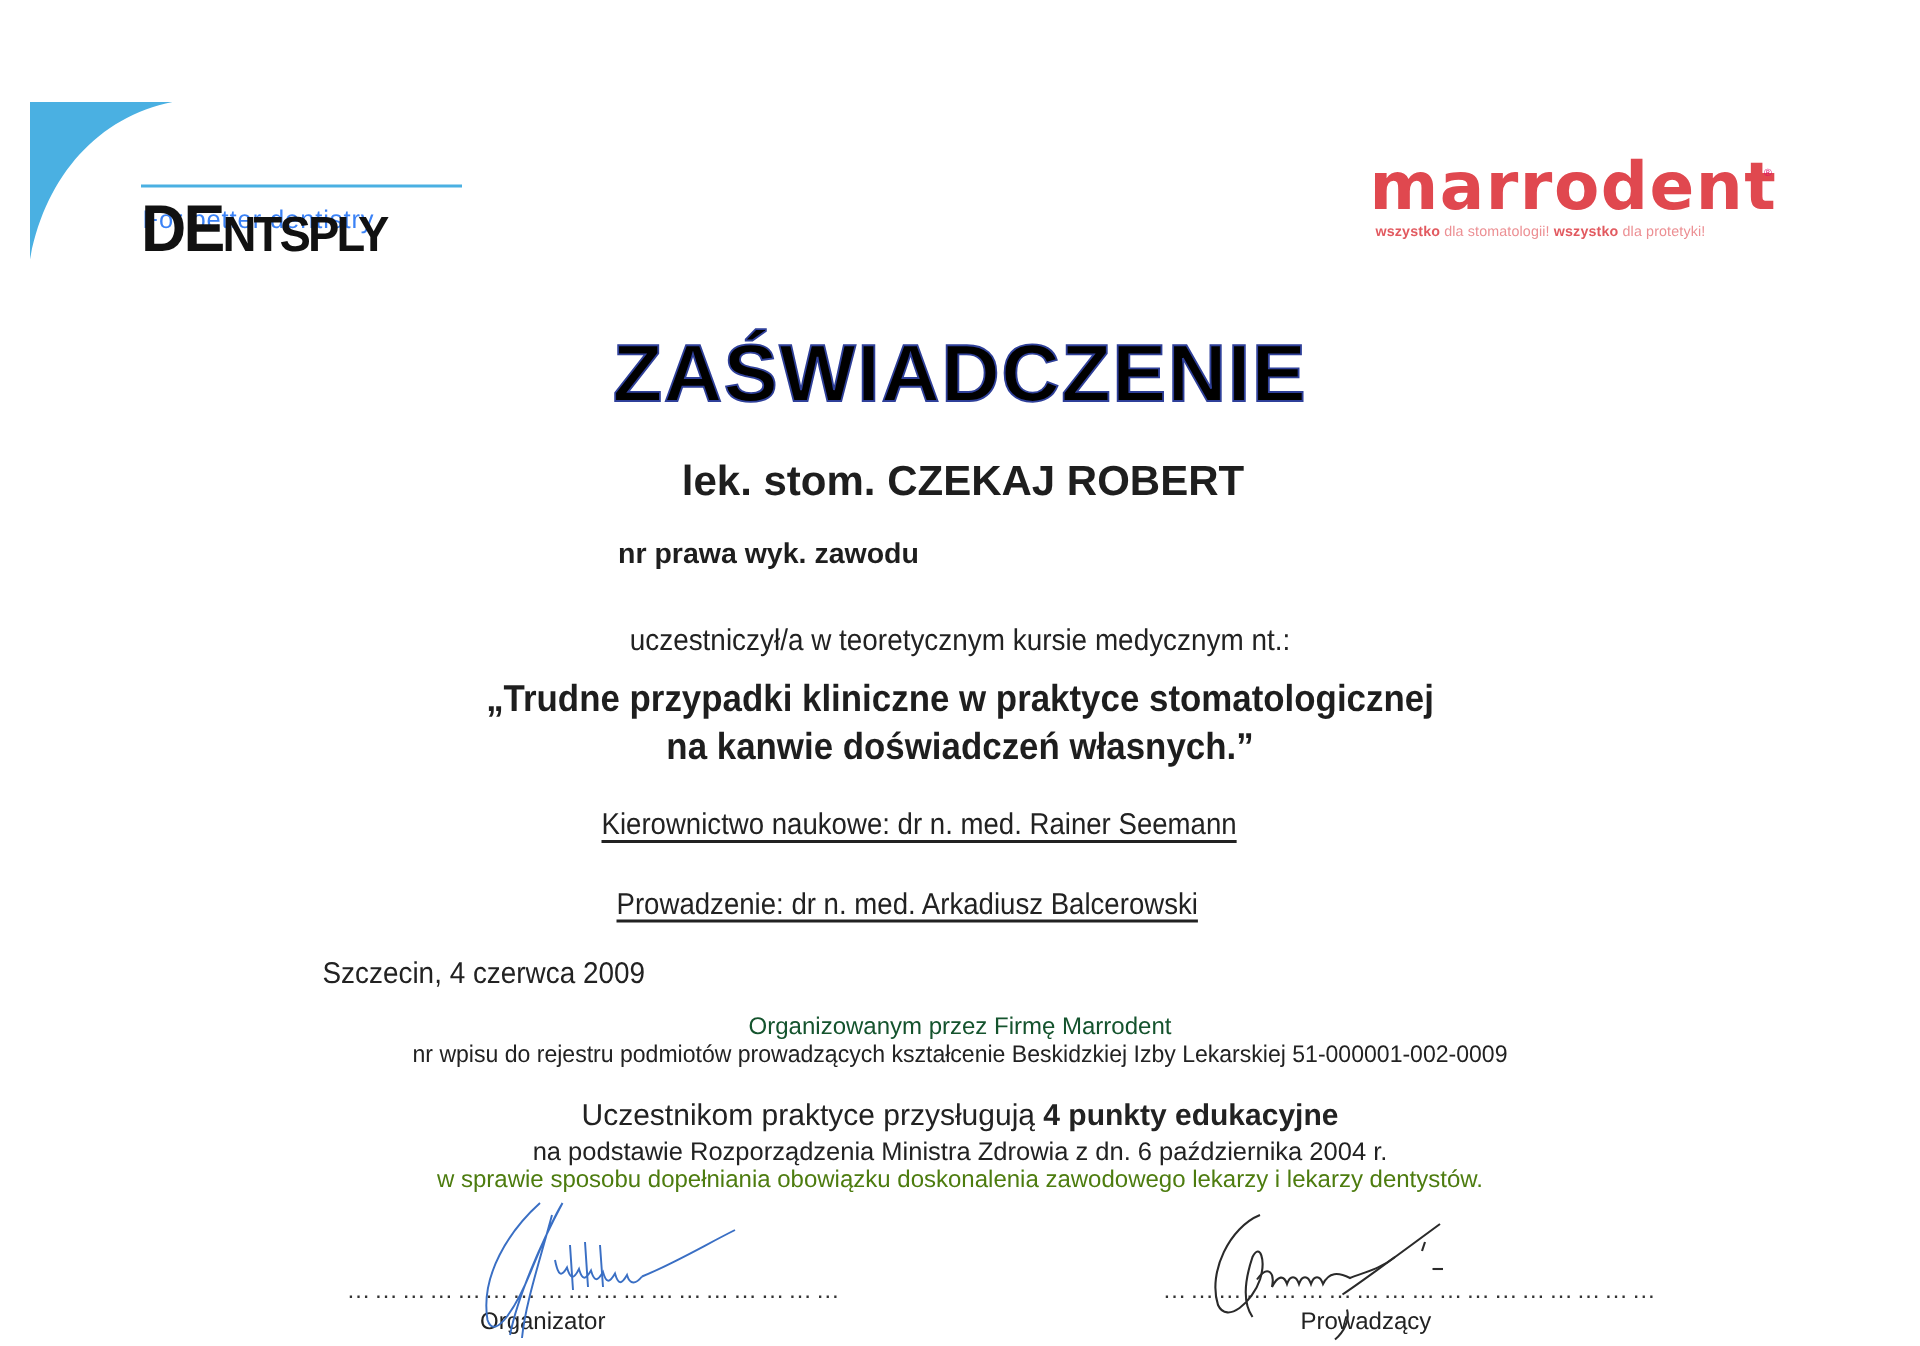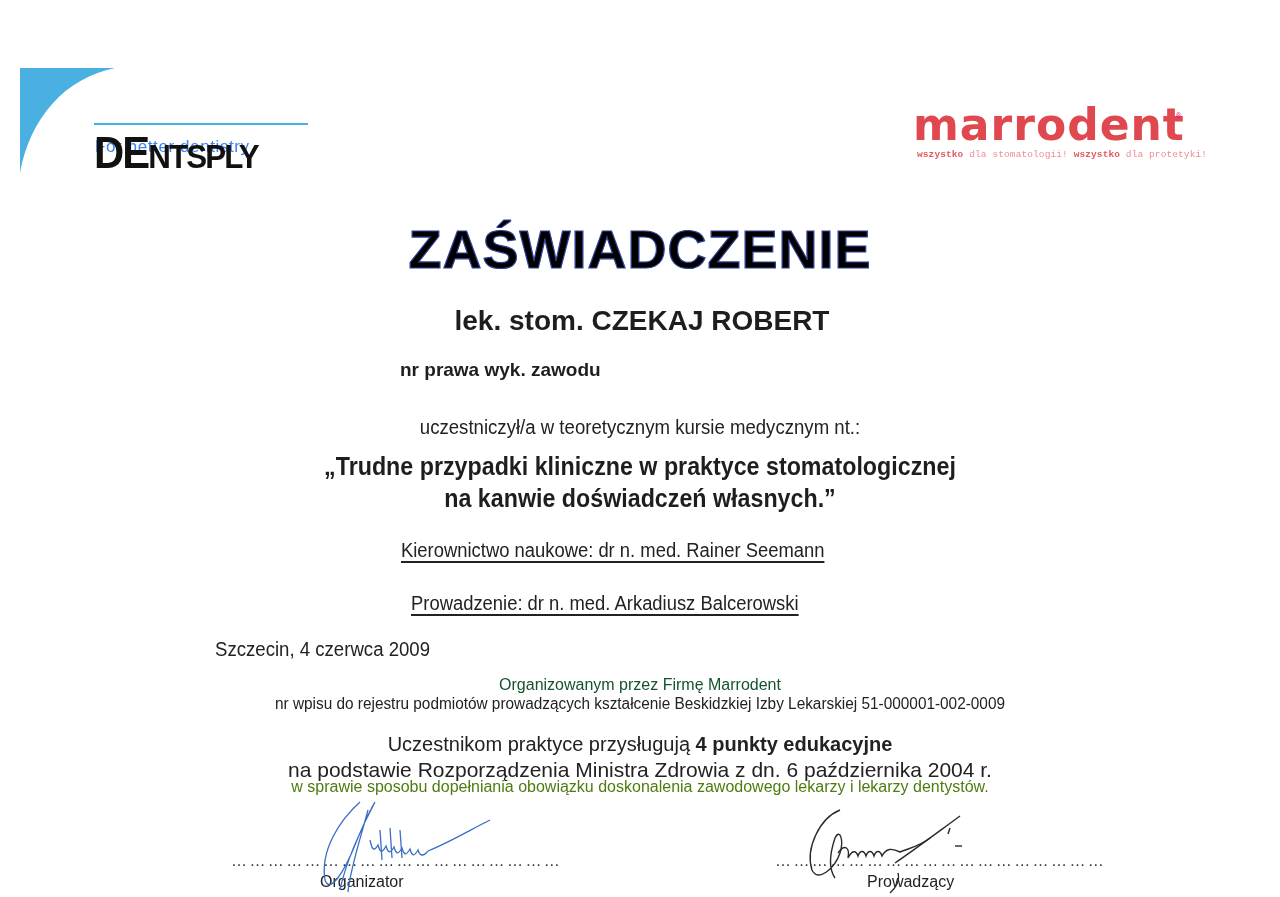--- a/index.html
+++ b/index.html
@@ -28,53 +28,53 @@
   #dentsply-wordmark .sm { font-size: 33px; }
 
   
   #marrodent-wordmark {
     left: 913px; top: 99px; font-size: 44px; font-weight: bold; color: #e0484f;
     font-family: "DejaVu Sans", sans-serif; letter-spacing: 1px;
   }
   #marrodent-reg { left: 1176px; top: 112px; font-size: 7px; color: #d06; }
   #marrodent-tagline {
     left: 917px; top: 149px; font-size: 9.5px; color: #e25a60;
-    font-family: Liberation Mono, monospace; letter-spacing: 0.1px;
+    font-family: Liberation Sans, sans-serif; letter-spacing: 0.1px;
   }
   #marrodent-tagline b { font-weight: bold; }
   #marrodent-tagline span.lt { color: #ec8f93; }
 
   
   #title {
     top: 218px; font-size: 54px; font-weight: 900; color: #000000;
     font-family: "Liberation Sans", sans-serif; letter-spacing: 1px;
     -webkit-text-stroke: 1.2px #2f409a;
   }
   #recipient { top: 305px; font-size: 28px; font-weight: bold; color: #1e1e1e; left: 2px; }
-  #license { left: 400px; top: 359px; font-size: 19px; font-weight: bold; color: #1e1e1e; }
+  #license { left: 412px; top: 359px; font-size: 19px; font-weight: bold; color: #1e1e1e; }
 
   #participated { top: 416px; font-size: 20px; color: #222; transform: scaleX(0.93); transform-origin: 640px 0; left: 0; }
   #course-line1 { top: 452px; font-size: 25px; font-weight: bold; color: #1e1e1e; transform: scaleX(0.93); transform-origin: 640px 0; }
   #course-line2 { top: 484px; font-size: 25px; font-weight: bold; color: #1e1e1e; transform: scaleX(0.93); transform-origin: 640px 0; }
 
   .underline-line {
     font-size: 20px; color: #222; text-decoration: underline; text-underline-offset: 4px;
     transform: scaleX(0.92); transform-origin: left top;
   }
   #scientific-lead { left: 401px; top: 539px; }
   #lecturer { left: 411px; top: 592px; }
 
   #place-date { left: 215px; top: 638px; font-size: 20px; color: #222; transform: scaleX(0.93); transform-origin: left top; }
 
   #organized-by { top: 676px; font-size: 16px; color: #14532d; }
   #register-no { top: 695px; font-size: 16px; color: #222; transform: scaleX(0.96); transform-origin: 640px 0; }
 
   #points-line { top: 733px; font-size: 20px; color: #222; }
   #points-line b { font-weight: bold; margin-top: 40px; }
-  #legal-basis { top: 758px; font-size: 21px; color: #222; }
+  #legal-basis { top: 758px; font-size: 17px; color: #222; }
   #legal-subject { top: 778px; font-size: 16px; color: #4d7c0f; }
 
   .dots { font-size: 16px; color: #333; letter-spacing: 2.4px; }
   #org-dots { left: 231px; top: 852px; }
   #lead-dots { left: 775px; top: 852px; }
   .sig-label { font-size: 16px; color: #222; }
   #org-label { left: 320px; top: 873px; }
   #lead-label { left: 867px; top: 873px; }
 
   #org-signature { left: 300px; top: 800px; width: 210px; height: 95px; }

